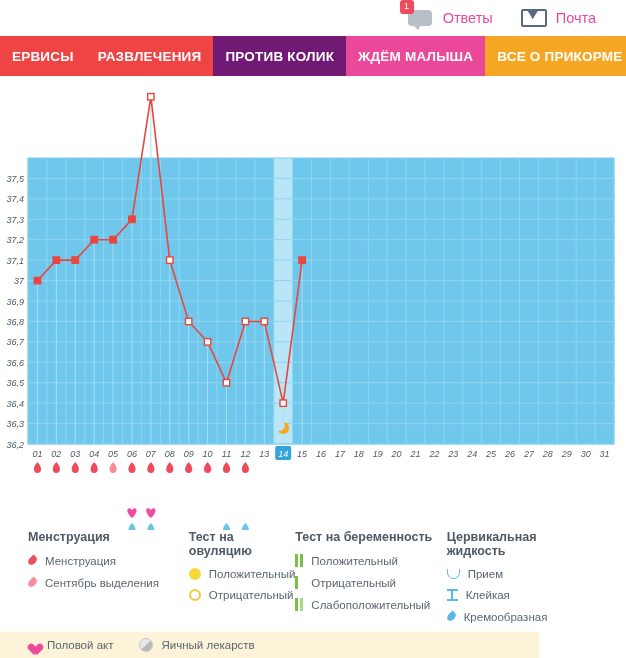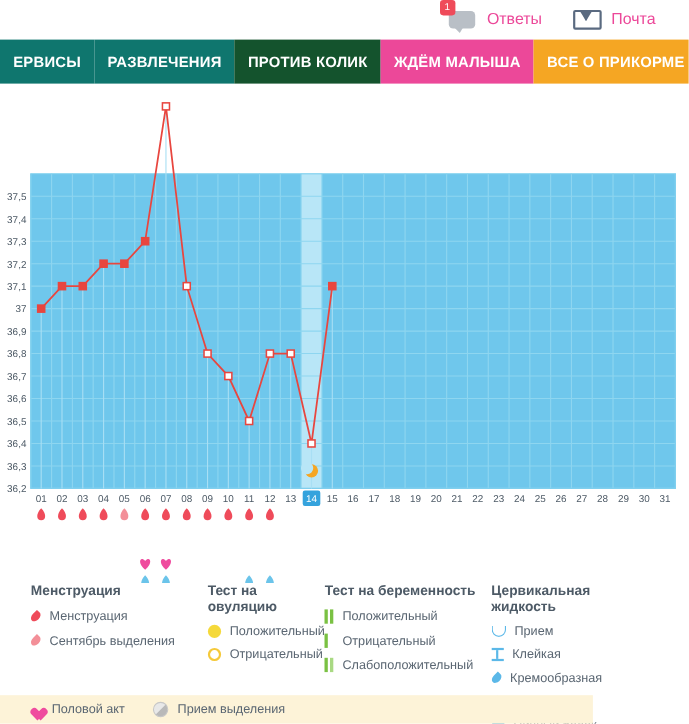--- a/index.html
+++ b/index.html
@@ -55,27 +55,27 @@
     background:#5a6a80;
   }
 
   
   .nav { display:flex; height:40px; width:100%; }
   .nav .tab {
     display:flex; align-items:center; justify-content:center;
     font-size:13.5px; font-weight:bold; color:#fff; letter-spacing:.2px;
     padding: 0 12px; white-space:nowrap;
   }
-  .tab-blue  { background:#0f766e; }
-  .tab-green { background:#14532d; }
+  .tab-blue  { background:#ef4444; }
+  .tab-green { background:#701a75; }
   .tab-pink  { background:#ec4899; }
   .tab-amber { background:#f5a623; }
 
   
-  .chart-wrap { position:relative; width:494px; }
+  .chart-wrap { position:relative; width:494px;font-style:italic; }
   svg.chart { display:block; }
 
   
   .legend {
     position:absolute; left:0; top:530px; width:626px;
   }
   .legend-cols { display:flex; padding: 0 28px; gap:0; }
   .lcol { }
   .lcol.c1 { width:170px; }
   .lcol.c2 { width:112px; }
@@ -490,15 +490,15 @@
   </div>
 </div>
 
 <div class="bottombar">
   <div class="lrow">
     <span class="heart"></span>
     <span class="ltext">Половой акт</span>
   </div>
   <div class="lrow">
     <span class="pill"></span>
-    <span class="ltext">Прием выделения</span>
+    <span class="ltext">Яичный лекарств</span>
   </div>
 </div>
 
 </body></html>

